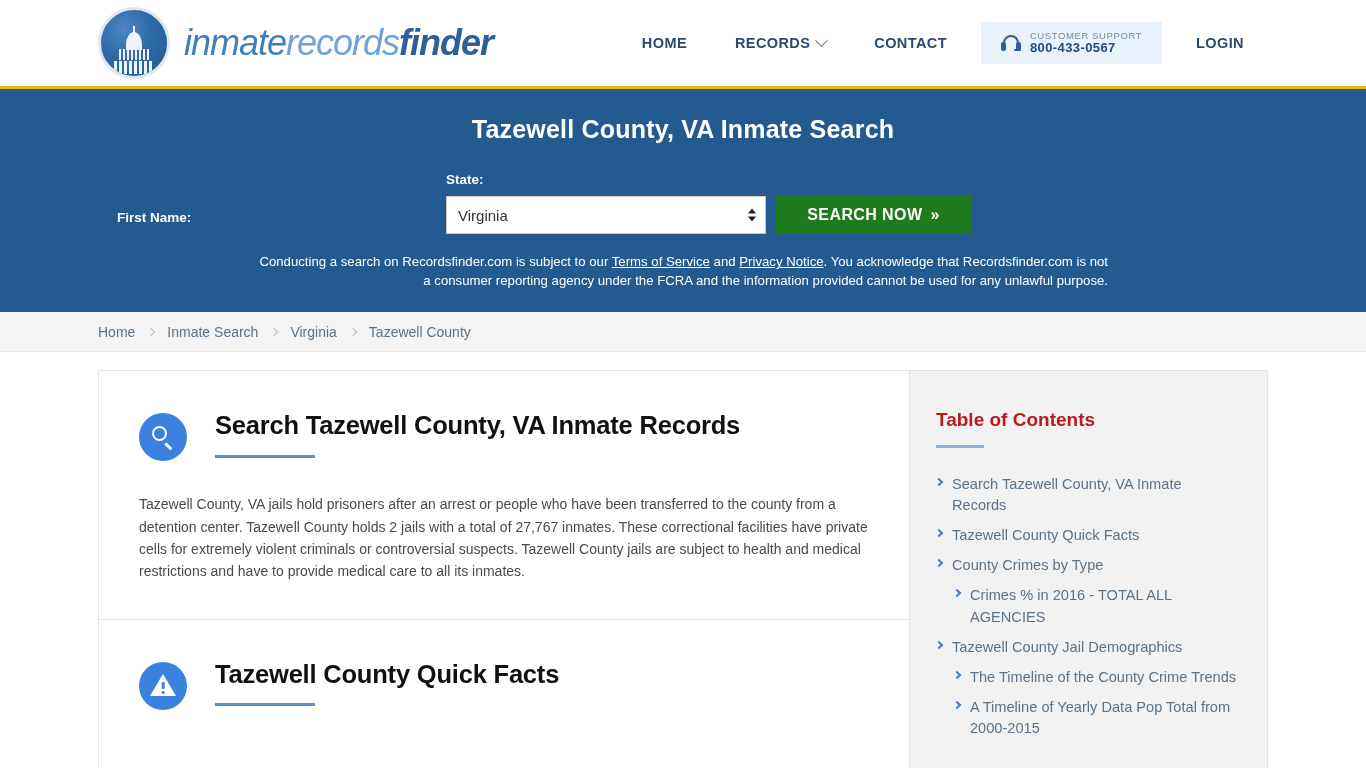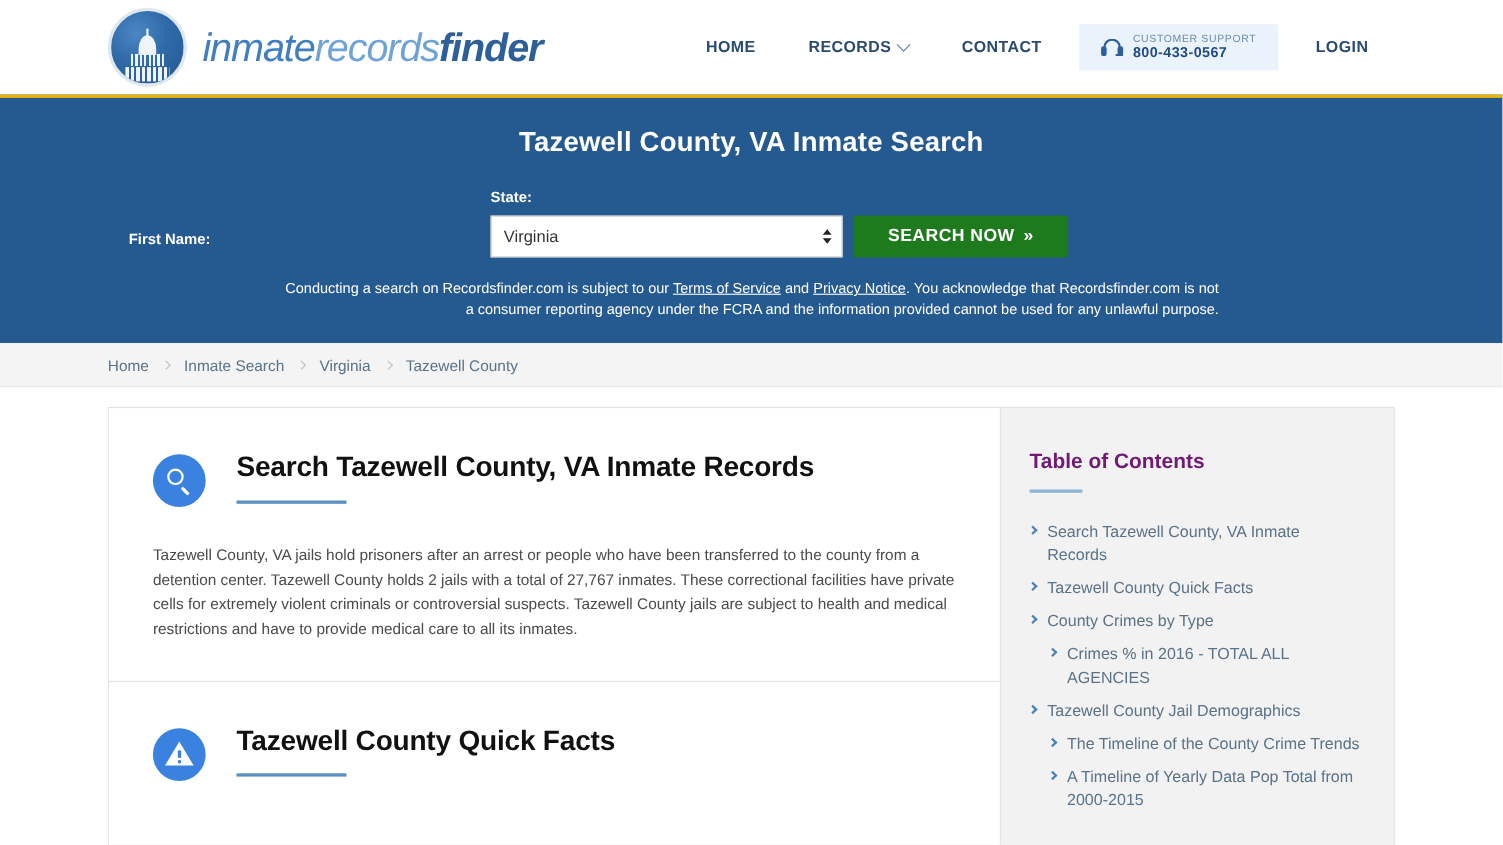--- a/index.html
+++ b/index.html
@@ -205,21 +205,21 @@
   .sec-body {
     margin-top: 32px; font-size: 14px; line-height: 1.6; color: #4a4a4a;
   }
 
   
   .sidebar {
     width: 359px; background: #f2f2f2;
     border: 1px solid #e3e3e3;
     padding: 38px 28px 20px 26px;
   }
-  .toc-title { font-size: 19px; font-weight: 700; color: #701a75; }
+  .toc-title { font-size: 19px; font-weight: 700; color: #b91c1c; }
   .toc-rule { width: 48px; height: 2.5px; background: #8fb4d6; margin-top: 14px; }
   .toc-list { margin-top: 26px; }
   .toc-item {
     display: flex; align-items: flex-start; gap: 10px;
     margin-bottom: 9px; cursor: pointer;
   }
   .toc-item.sub { padding-left: 18px; }
   .chev {
     flex: none; margin-top: 5px;
     width: 6px; height: 6px;

